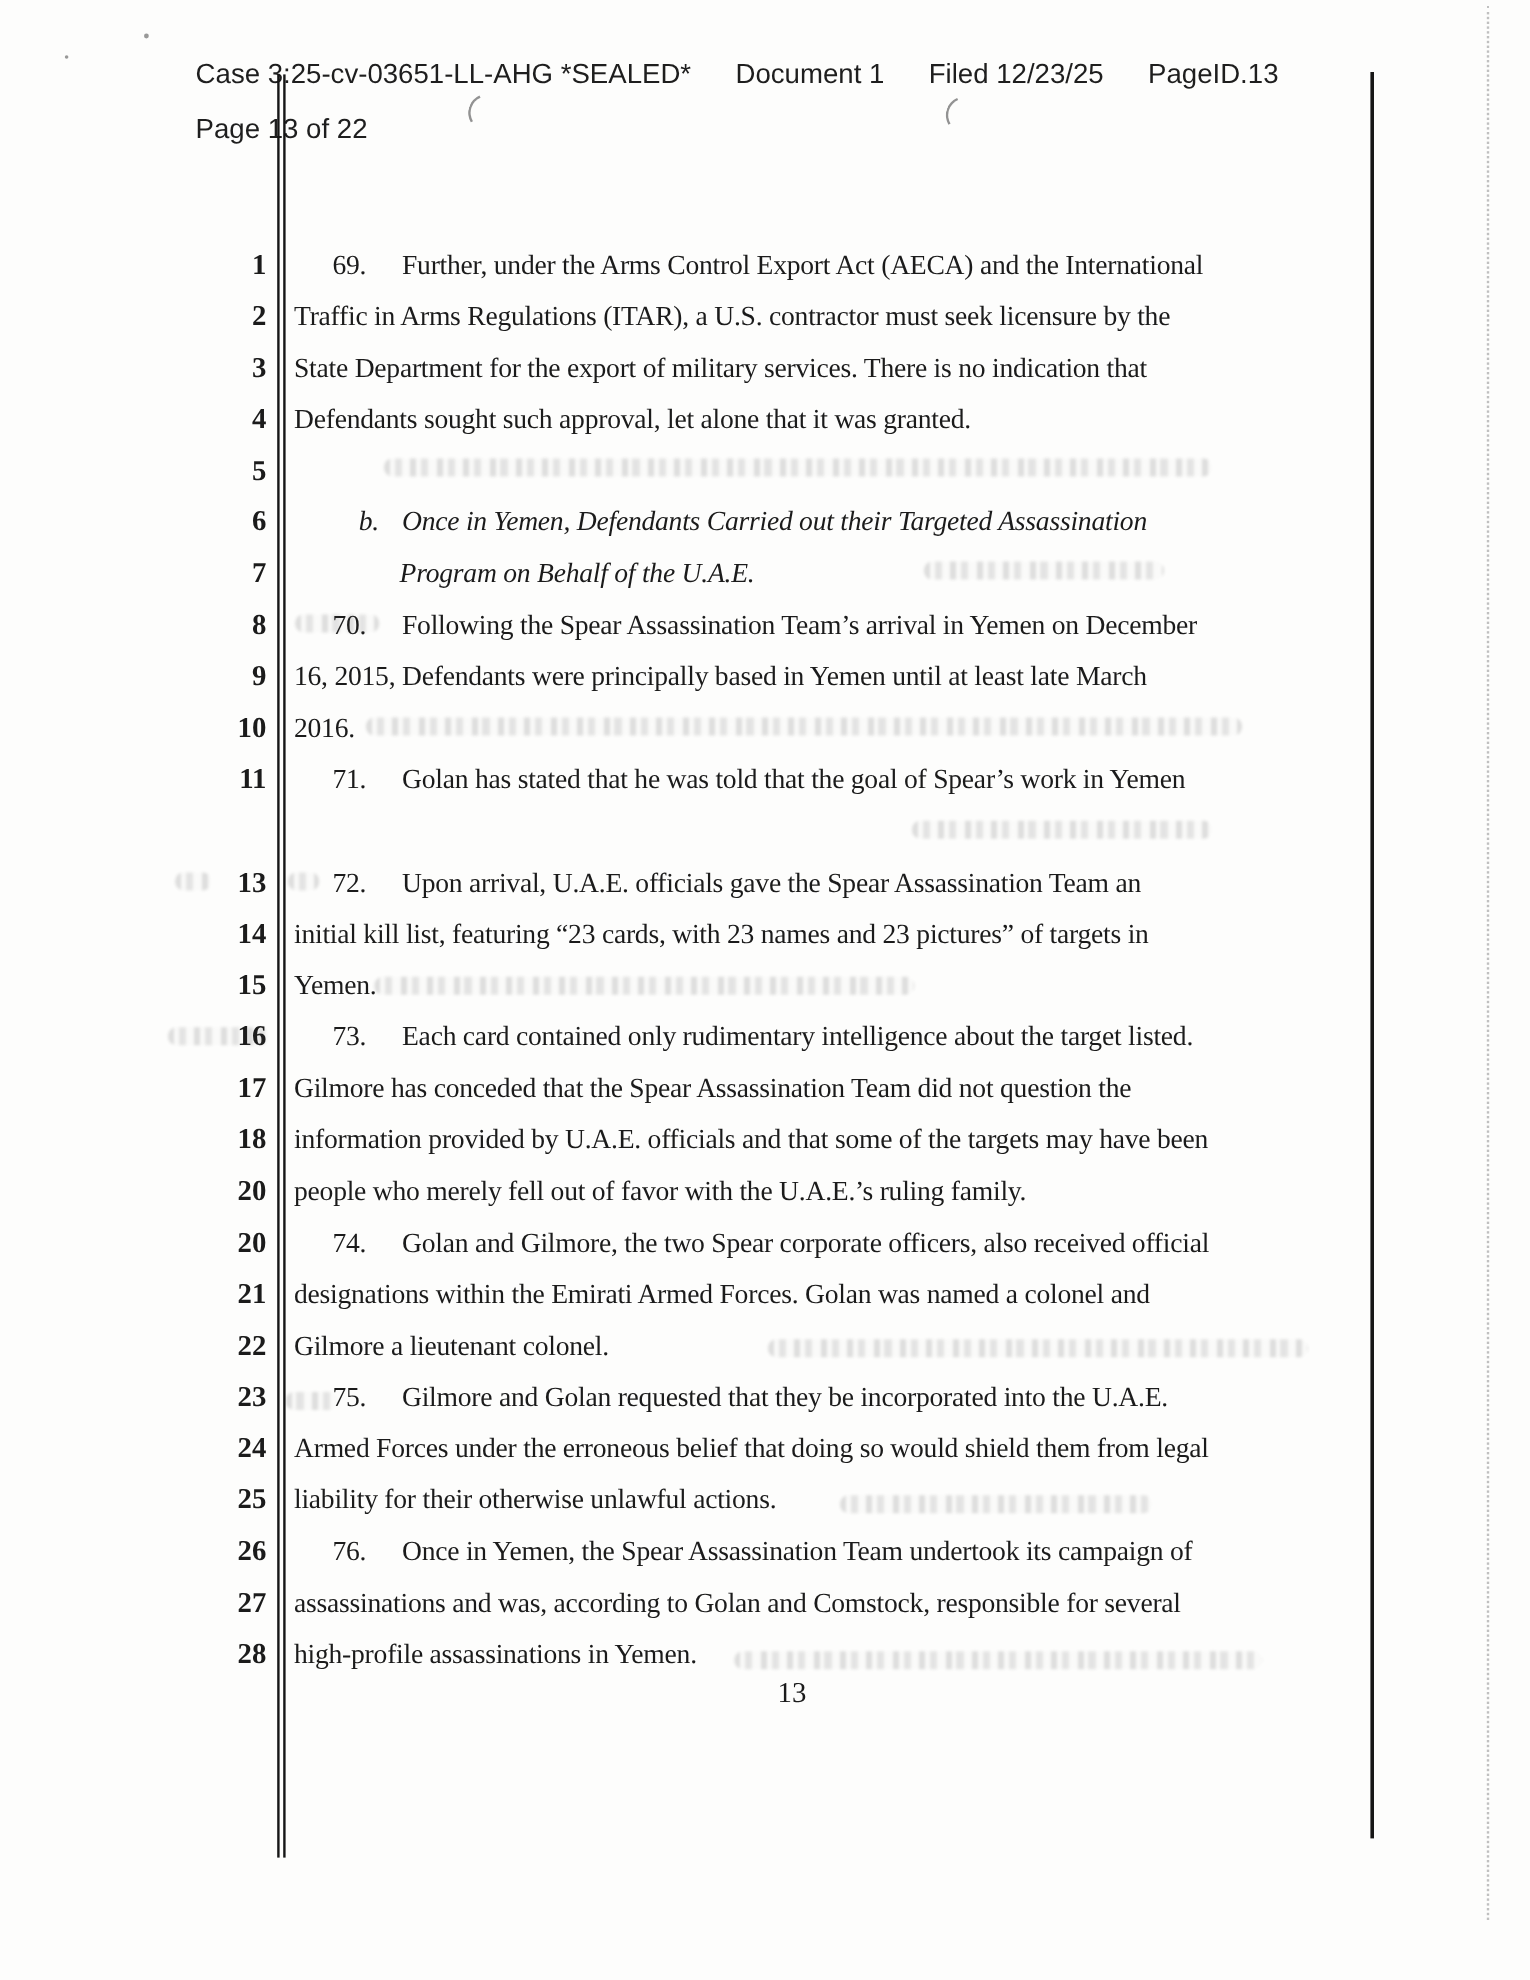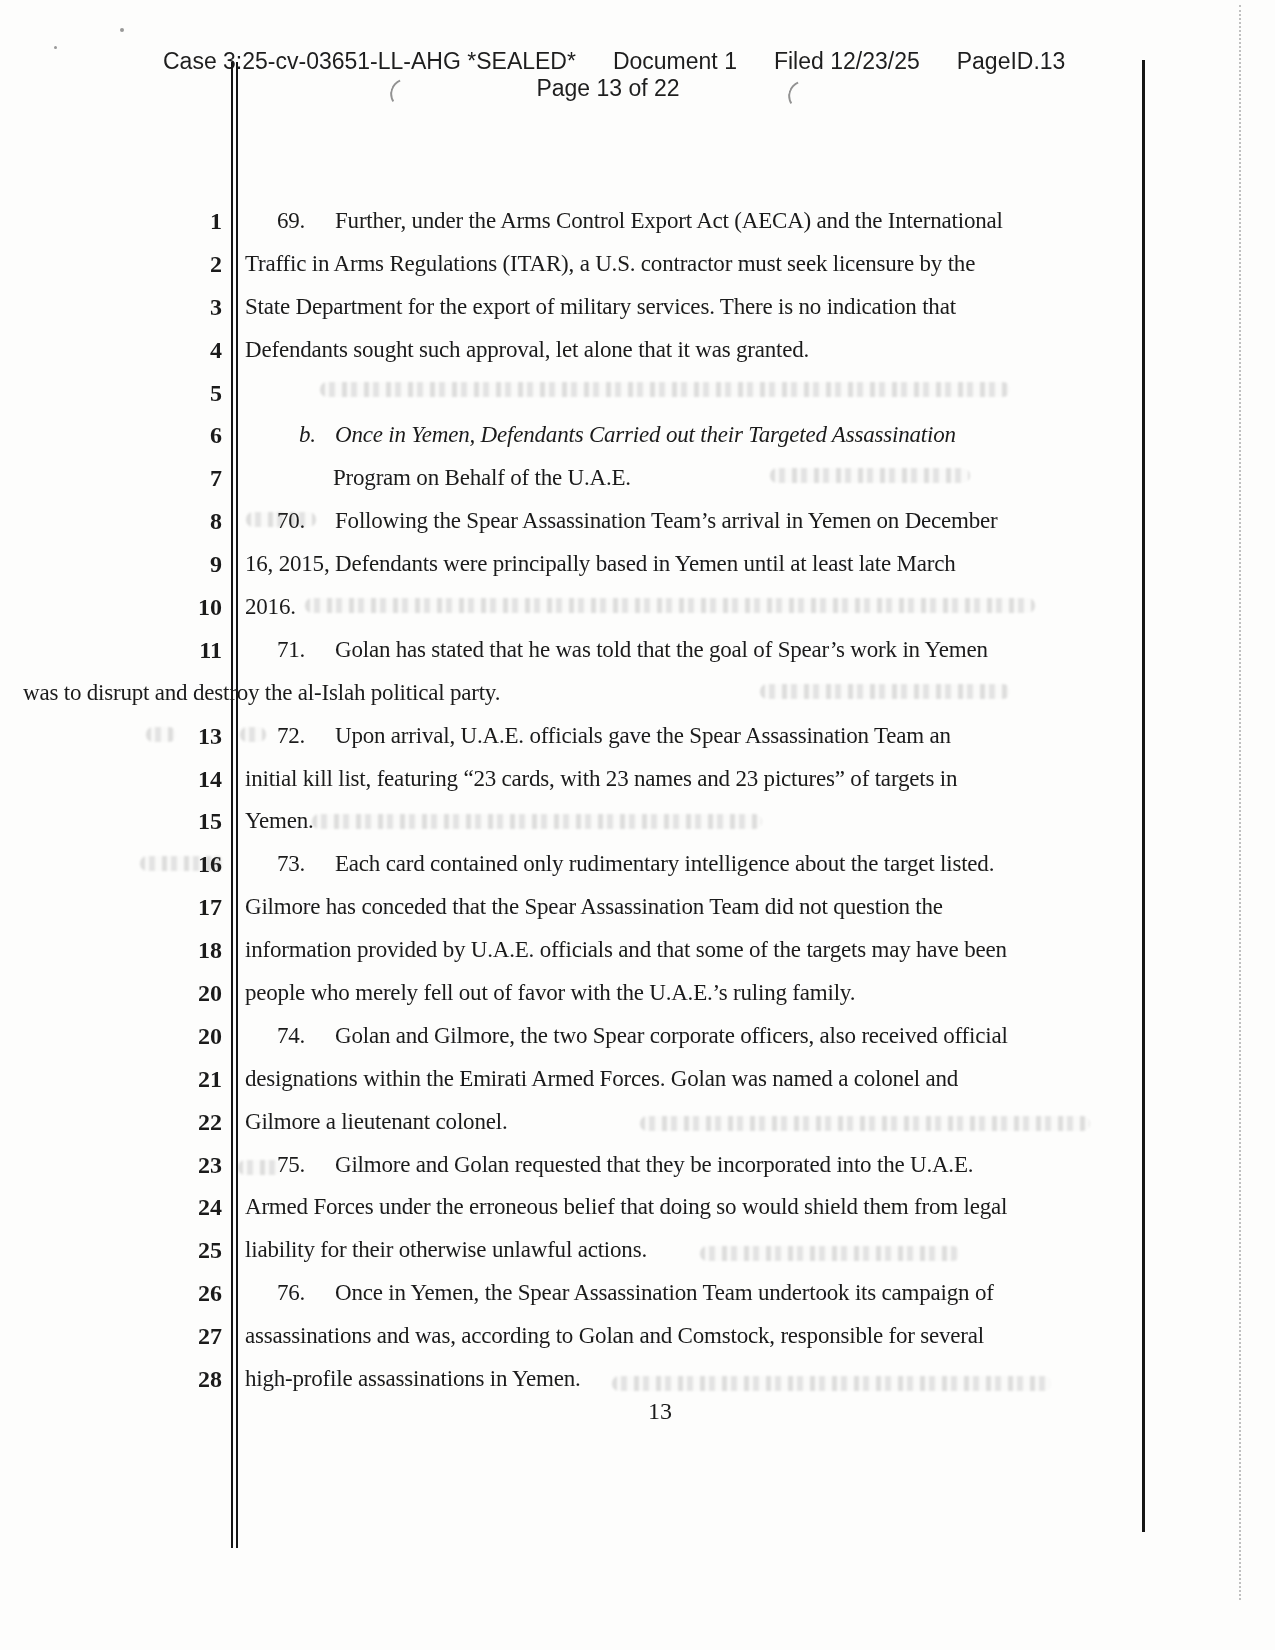--- a/index.html
+++ b/index.html
@@ -6,37 +6,37 @@
   .page{
     position:relative;width:1275px;height:1650px;background:#fdfdfc;
     font-family:"Liberation Serif",serif;color:#1b1b1b;overflow:hidden;
   }
   
   .header{
     position:absolute;left:163px;top:48px;width:890px;
     font-family:"Liberation Sans",sans-serif;font-size:23px;color:#1e1e1e;
   }
   .header-row1{display:flex;column-gap:37px;white-space:nowrap;}
-  .header-row2{text-align:center;margin-top:0;}
+  .header-row2{text-align:left;margin-top:19px;}
   
   .rule-left{
     position:absolute;left:231px;top:62px;height:1486px;width:3px;
     border-left:2.5px solid #161616;border-right:2px solid #161616;
   }
   .rule-right{position:absolute;left:1142px;top:60px;height:1472px;width:2.5px;background:#161616;}
   .scan-edge{position:absolute;left:1239px;top:5px;height:1595px;width:0;border-left:2px dotted #909090;opacity:.55;}
   
   .lines{position:absolute;left:0;top:200px;width:1140px;}
   .line-row{display:flex;height:42.9px;line-height:42.9px;white-space:nowrap;}
   .line-num{flex:0 0 222px;text-align:right;font-weight:bold;font-size:24px;letter-spacing:0;}
   .line-text{margin-left:23px;font-size:23px;letter-spacing:-0.2px;}
   .pn{display:inline-block;margin-left:32px;width:58px;}
   .hlabel{display:inline-block;margin-left:54px;width:36px;font-style:italic;}
   .htext{font-style:italic;}
-  .hcont{display:inline-block;margin-left:88px;}
+  .hcont{display:inline-block;margin-left:88px;font-style:italic;}
   
   .footer{position:absolute;top:1398px;left:45px;width:1230px;text-align:center;font-size:24px;}
   
   .ghost{
     position:absolute;height:15px;border-radius:7px;
     background:repeating-linear-gradient(90deg,rgba(70,70,70,.38) 0 5px,rgba(70,70,70,.04) 5px 9px,rgba(70,70,70,.30) 9px 15px,rgba(70,70,70,.03) 15px 22px);
     filter:blur(1.3px);opacity:.45;
   }
   .arc{
     position:absolute;width:34px;height:30px;
@@ -103,21 +103,20 @@
       </div>
       <div class="line-row">
         <span class="line-num">10</span>
         <span class="line-text"><span>2016.</span></span>
       </div>
       <div class="line-row">
         <span class="line-num">11</span>
         <span class="line-text"><span class="pn">71.</span><span>Golan has stated that he was told that the goal of Spear’s work in Yemen</span></span>
       </div>
       <div class="line-row">
-        <span class="line-text"><span>was to disrupt and destroy the al-Islah political party.</span></span>
       </div>
       <div class="line-row">
         <span class="line-num">13</span>
         <span class="line-text"><span class="pn">72.</span><span>Upon arrival, U.A.E. officials gave the Spear Assassination Team an</span></span>
       </div>
       <div class="line-row">
         <span class="line-num">14</span>
         <span class="line-text"><span>initial kill list, featuring “23 cards, with 23 names and 23 pictures” of targets in</span></span>
       </div>
       <div class="line-row">

